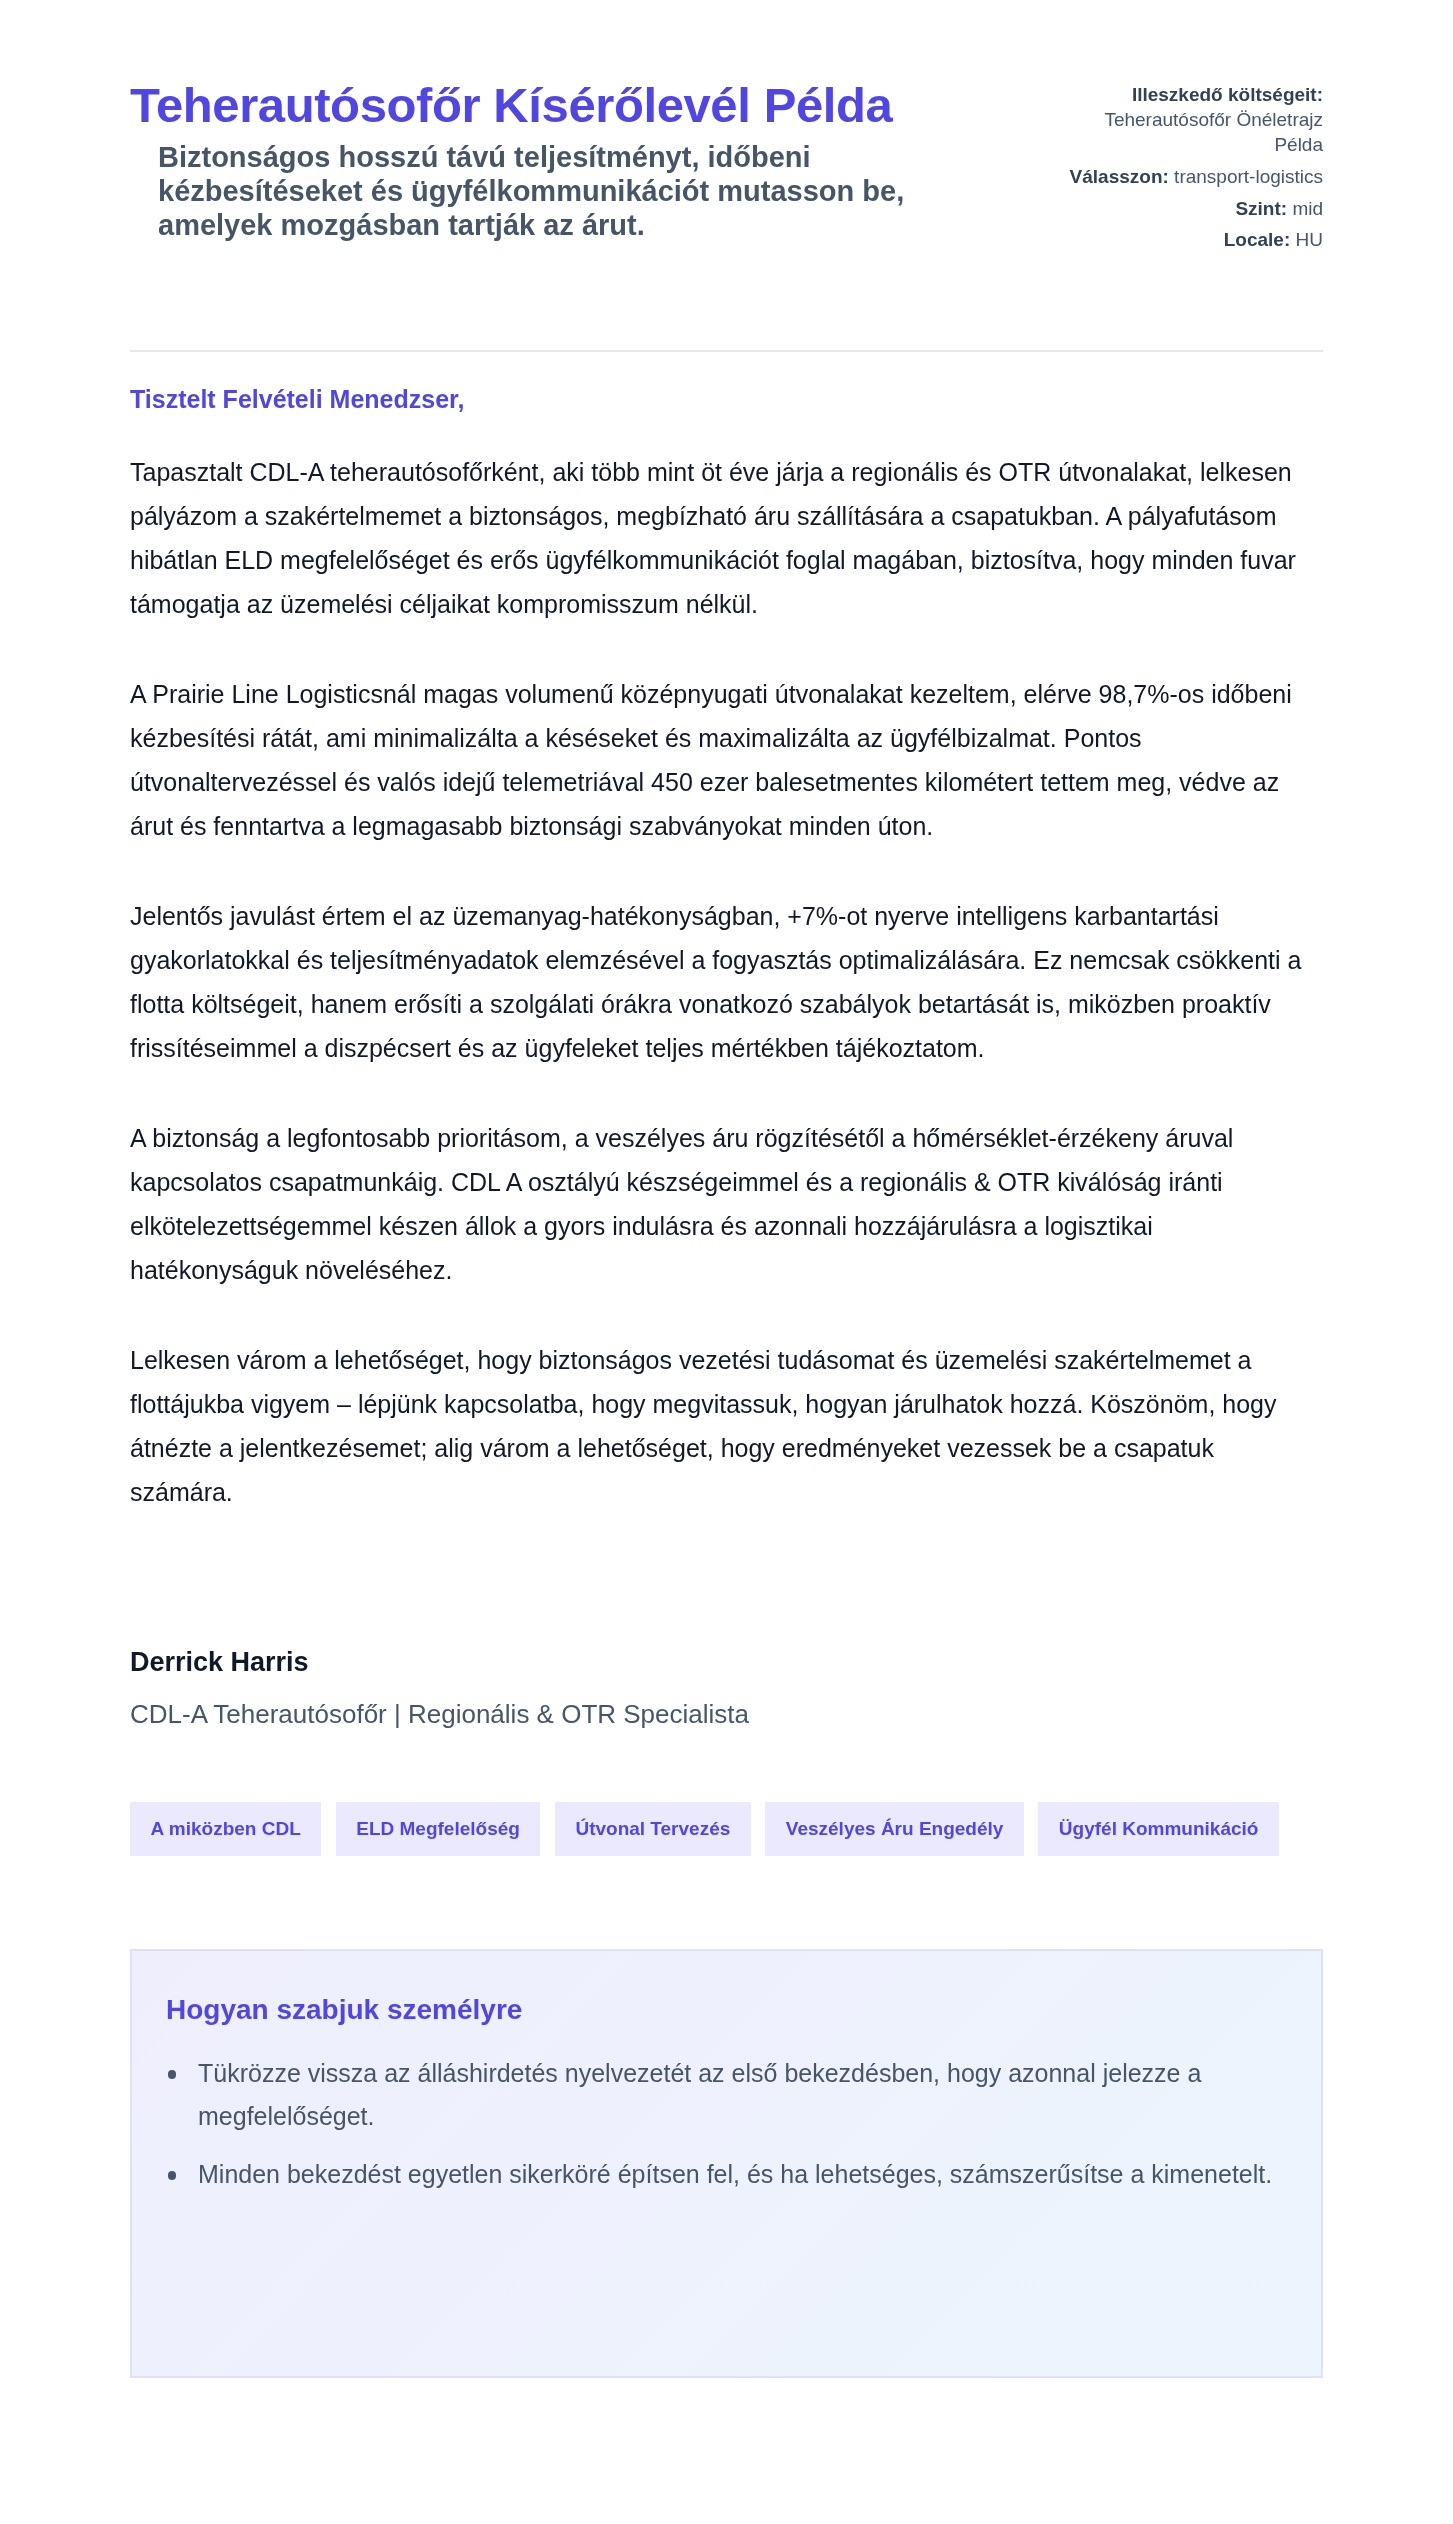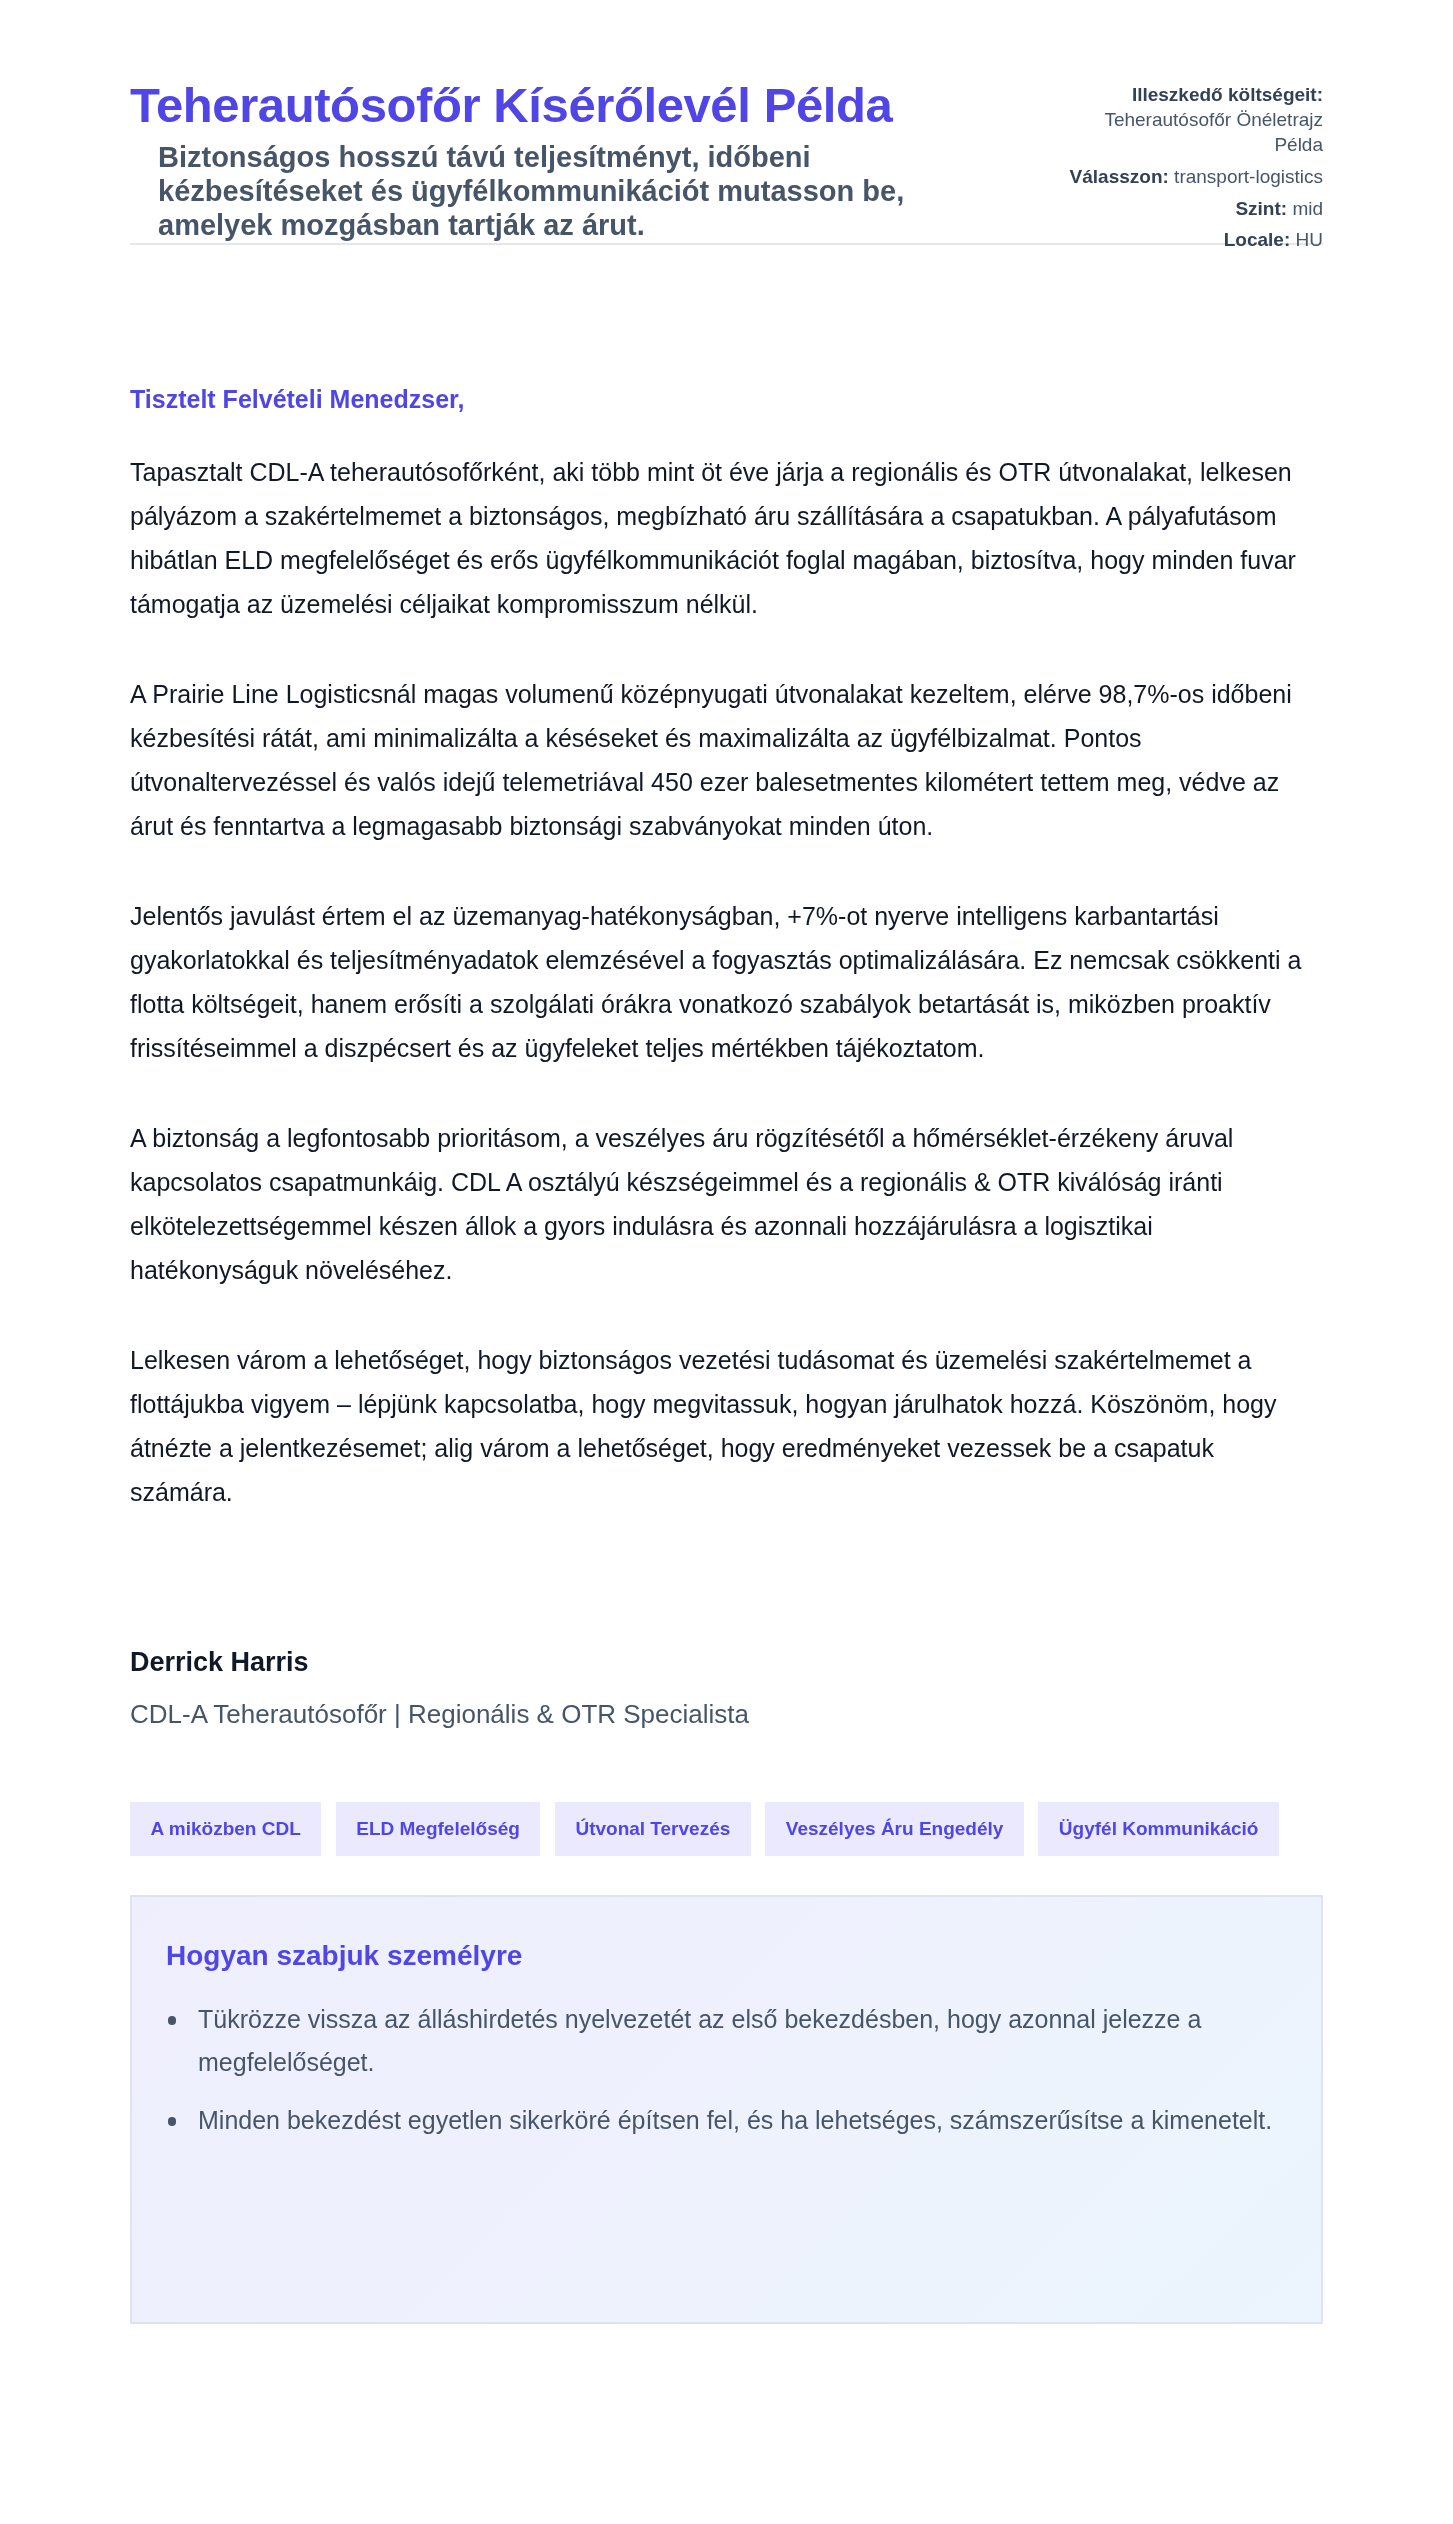--- a/index.html
+++ b/index.html
@@ -1,40 +1,40 @@
 <!DOCTYPE html>
 <html style="font-size:13.7px"><head>
   <meta charset="utf-8">
   <style>
     * { box-sizing: border-box; margin: 0; padding: 0; }
     html, body { width: 1453px; height: 2525px; background: #ffffff; }
     body { font-family: "Liberation Sans", "DejaVu Sans", sans-serif; color: #111827; position: relative; }
     .page { position: absolute; left: 130px; top: 0; width: 1193px; }
 
-    .header { position: relative; height: 245px; border-bottom: 2.6px solid #e5e7eb; }
+    .header { position: relative; height: 352px; border-bottom: 2.6px solid #e5e7eb; }
     .title { position: absolute; left: 0; top: 79px; font-size: 49px; font-weight: 700; color: #4f46e5; letter-spacing: -0.4px; line-height: 1.1; }
     .subtitle { position: absolute; left: 0; top: 140px; width: 855px; font-size: 29px; font-weight: 700; color: #475569; line-height: 34px; margin-left: 28px; }
 
     .meta { position: absolute; right: 0; top: 82px; width: 256px; text-align: right; font-size: 19px; color: #475569; line-height: 25px; }
     .meta-row { margin-bottom: 6.8px; }
     .meta-label { font-weight: 700; color: #334155; }
 
     .greeting { position: absolute; left: 0; top: 385px; font-size: 25px; font-weight: 700; color: #4f46e5; }
 
     .body { position: absolute; left: 0; top: 450px; width: 1193px; }
     .para { font-size: 25px; line-height: 44px; color: #111827; margin-bottom: 46px; }
 
     .signature { position: absolute; left: 0; top: 1641px; }
     .sig-name { font-size: 27px; font-weight: 700; color: #111827; line-height: 43px; }
     .sig-title { font-size: 26px; color: #475569; line-height: 43px; margin-top: 8.5px; }
 
     .tags { position: absolute; left: 0; top: 1802px; width: 1193px; display: flex; flex-wrap: wrap; gap: 13.7px 14.5px; }
     .tag { background: #ebe9fd; color: #4f46e5; font-size: 19px; font-weight: 600; height: 54px; line-height: 54px; padding: 0 20.5px; }
 
-    .tips { position: absolute; left: 0; top: 1895px; width: 1193px; height: 429px; border: 2.6px solid #dfe2f2; background: linear-gradient(135deg, #efeefd 0%, #eef2fd 50%, #ebf5fd 100%); padding: 0 16px; }
+    .tips { position: absolute; left: 0; top: 1949px; width: 1193px; height: 429px; border: 2.6px solid #dfe2f2; background: linear-gradient(135deg, #efeefd 0%, #eef2fd 50%, #ebf5fd 100%); padding: 0 16px; }
     .tips-title { position: absolute; left: 34px; top: 43px; font-size: 28px; font-weight: 700; color: #4f46e5; }
     .tips-list { position: absolute; left: 34px; top: 101px; width: 1111px; list-style: none; }
     .tips-item { position: relative; padding-left: 32px; font-size: 25px; line-height: 43px; color: #475569; margin-bottom: 15.4px; }
     .bullet { position: absolute; left: 1.7px; top: 18px; width: 8.5px; height: 8.5px; border-radius: 50%; background: #475569; }
   </style>
 </head>
 <body>
 
 <div class="page">
 

